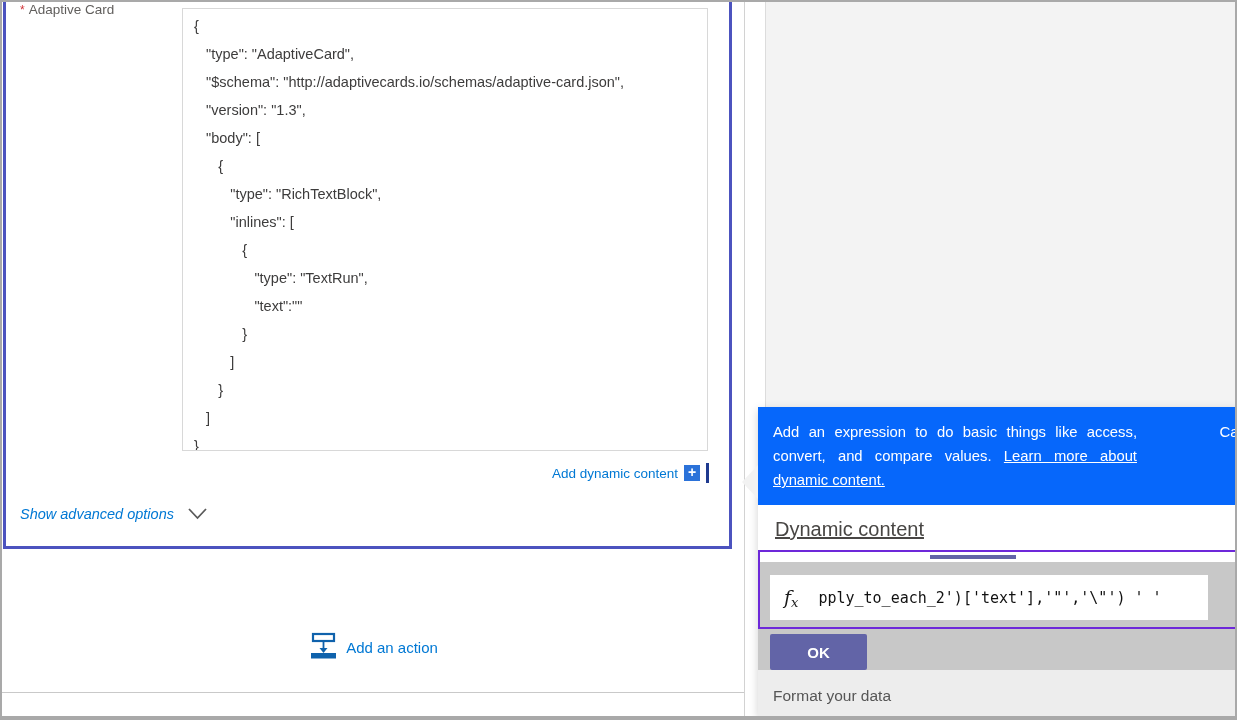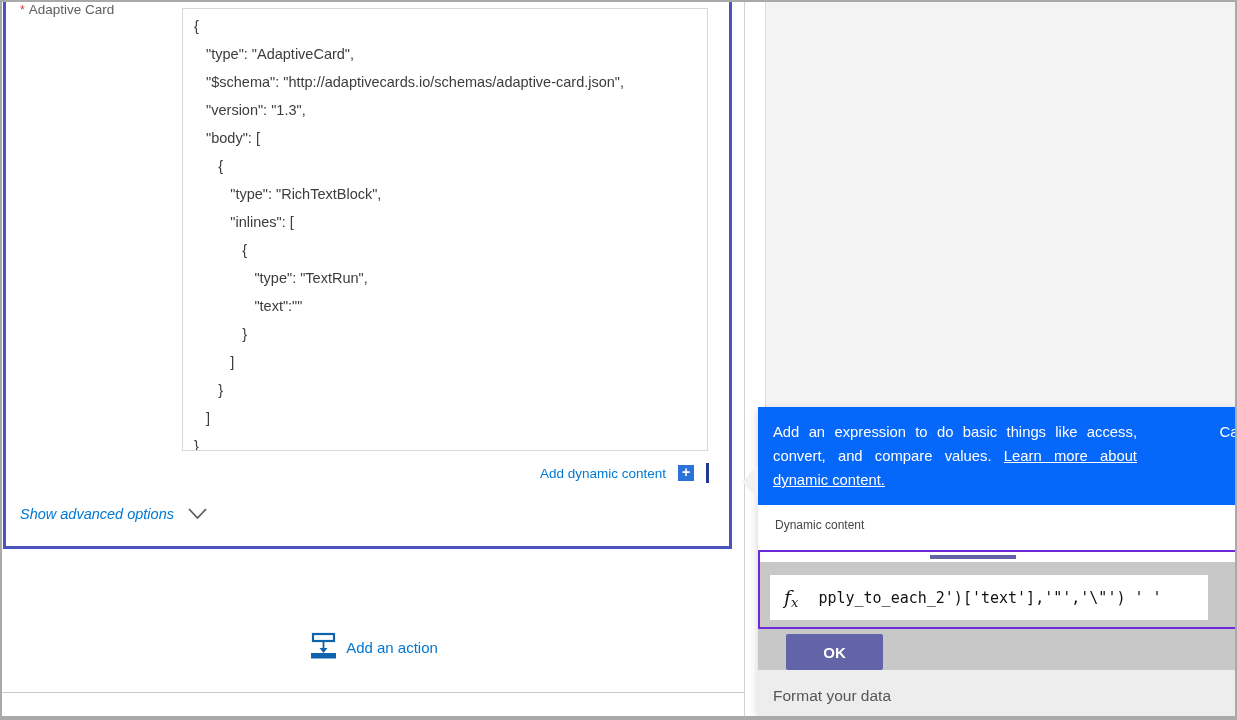--- a/index.html
+++ b/index.html
@@ -23,21 +23,21 @@
     position:absolute; left:180px; top:6px; width:526px; height:443px;
     border:1px solid #d8d8d8; background:#fff; overflow:hidden;
   }
   .json-box pre {
     font-family:"Liberation Sans", sans-serif;
     font-size:14.5px; line-height:28px; color:#3d3c3c;
     padding:3px 0 0 11px; white-space:pre;
   }
   .add-dynamic-row {
     position:absolute; left:180px; top:461px; width:527px;
-    display:flex; justify-content:flex-end; align-items:center; gap:12px;
+    display:flex; justify-content:flex-end; align-items:center; gap:6px;
   }
   .add-dynamic-link { color:#0078d4; font-size:13.5px; cursor:pointer; }
   .plus-icon {
     width:16px; height:16px; background:#2b72d9; color:#fff;
     font-size:14px; line-height:15px; text-align:center; font-weight:bold;
   }
   .caret-bar { width:3px; height:20px; background:#1f3a8f; }
   .show-advanced-row { position:absolute; left:18px; top:504px; display:flex; align-items:center; gap:14px; }
   .show-advanced-link { color:#0078d4; font-size:14.5px; cursor:pointer;font-style:italic; }
   .chevron svg { display:block; }
@@ -55,39 +55,39 @@
   .beak {
     position:absolute; left:-16px; top:58px; width:0; height:0; z-index:5;
     border-top:17px solid transparent; border-bottom:17px solid transparent;
     border-right:16px solid #f2f2f2;
   }
   .banner { position:absolute; left:0; top:0; width:100%; height:98px; background:#0667fb; color:#fff; }
   .banner p { position:absolute; left:15px; top:13px; width:364px; font-size:14.8px; line-height:24px; text-align:justify; }
   .banner-link { text-decoration:underline; cursor:pointer; color:#fff; }
   .hide-link { position:absolute; right:24px; top:16px; font-size:15px; color:#fff; cursor:pointer; }
   .tab-row { position:absolute; left:0; top:98px; width:100%; height:45px; background:#fff; }
-  .tab { position:absolute; top:13px; font-size:12px; cursor:pointer; }
+  .tab { position:absolute; top:13px; font-size:20px; cursor:pointer;text-decoration:underline; }
   .tab-dynamic { left:17px; color:#484644; }
   .tab-expression { left:172px; top:12px; font-weight:bold; color:#2b2a29;margin-top:48px; }
   .red-box {
     position:absolute; left:0; top:143px; width:100%; height:79px;
     border:2px solid #6d28d9; z-index:3;
   }
   .tab-underline { position:absolute; left:170px; top:3px; width:86px; height:4px; background:#6264a7; }
   .gray-fill { position:absolute; left:0; top:10px; right:0; bottom:0; background:#c8c8c8; }
   .exp-input {
     position:absolute; left:10px; top:23px; width:438px; height:45px; background:#fff;
     display:flex; align-items:center;
   }
   .fx-glyph { margin-left:14px; font-family:"DejaVu Serif", serif; font-style:italic; font-size:19px; color:#1a1a1a; }
   .fx-glyph .sub { font-size:13px; vertical-align:-3px; }
   .exp-text { margin-left:20px; font-family:"DejaVu Sans Mono", monospace; font-size:15px; color:#111; white-space:pre; }
   .ok-band { position:absolute; left:0; top:222px; width:100%; height:41px; background:#c8c8c8; }
   .ok-button {
-    position:absolute; left:28px; top:227px; width:97px; height:36px; z-index:4;
+    position:absolute; left:12px; top:227px; width:97px; height:36px; z-index:4;
     background:#6264a7; color:#fff; font-weight:bold; font-size:15px;
     border:none; border-radius:2px; cursor:pointer; font-family:"Liberation Sans", sans-serif;
   }
   .callout-footer { position:absolute; left:0; top:263px; right:0; bottom:0; background:#ededed; }
   .footer-label { position:absolute; left:15px; top:17px; font-size:15.5px; color:#565656; }
   .scrollbar { position:absolute; right:2px; top:0; width:24px; bottom:0; background:#f7f7f7; }
   .scroll-up {
     position:absolute; left:4px; top:10px; width:0; height:0; cursor:pointer;
     border-left:8px solid transparent; border-right:8px solid transparent;
     border-bottom:11px solid #7b7b7b;

